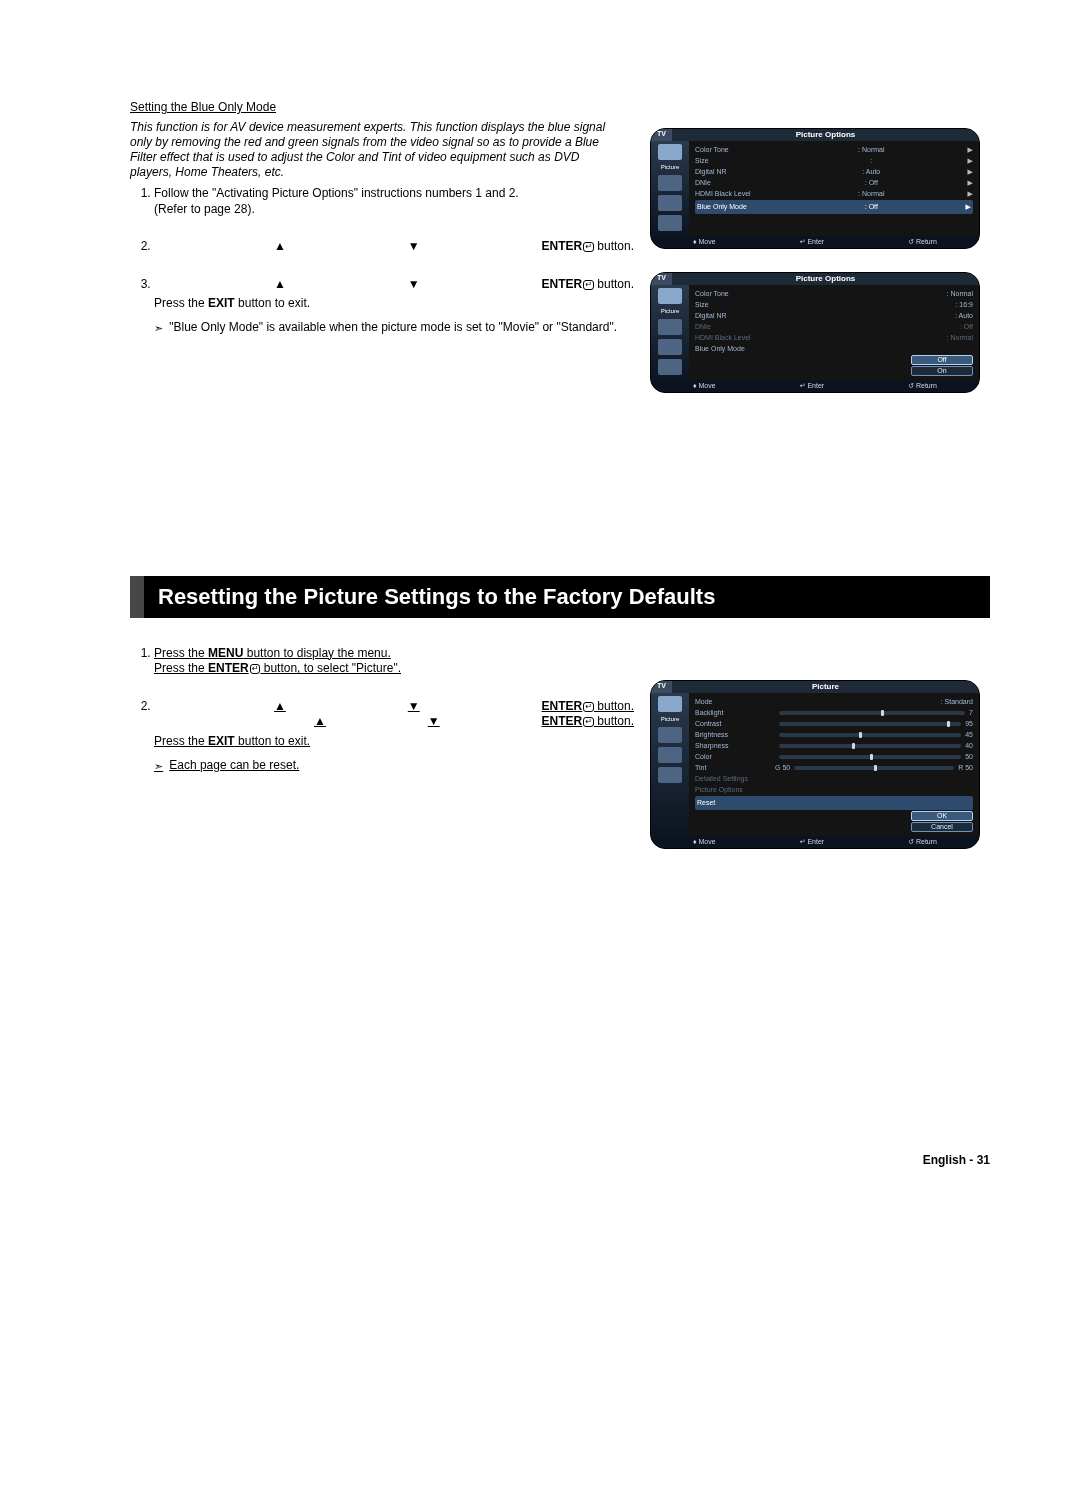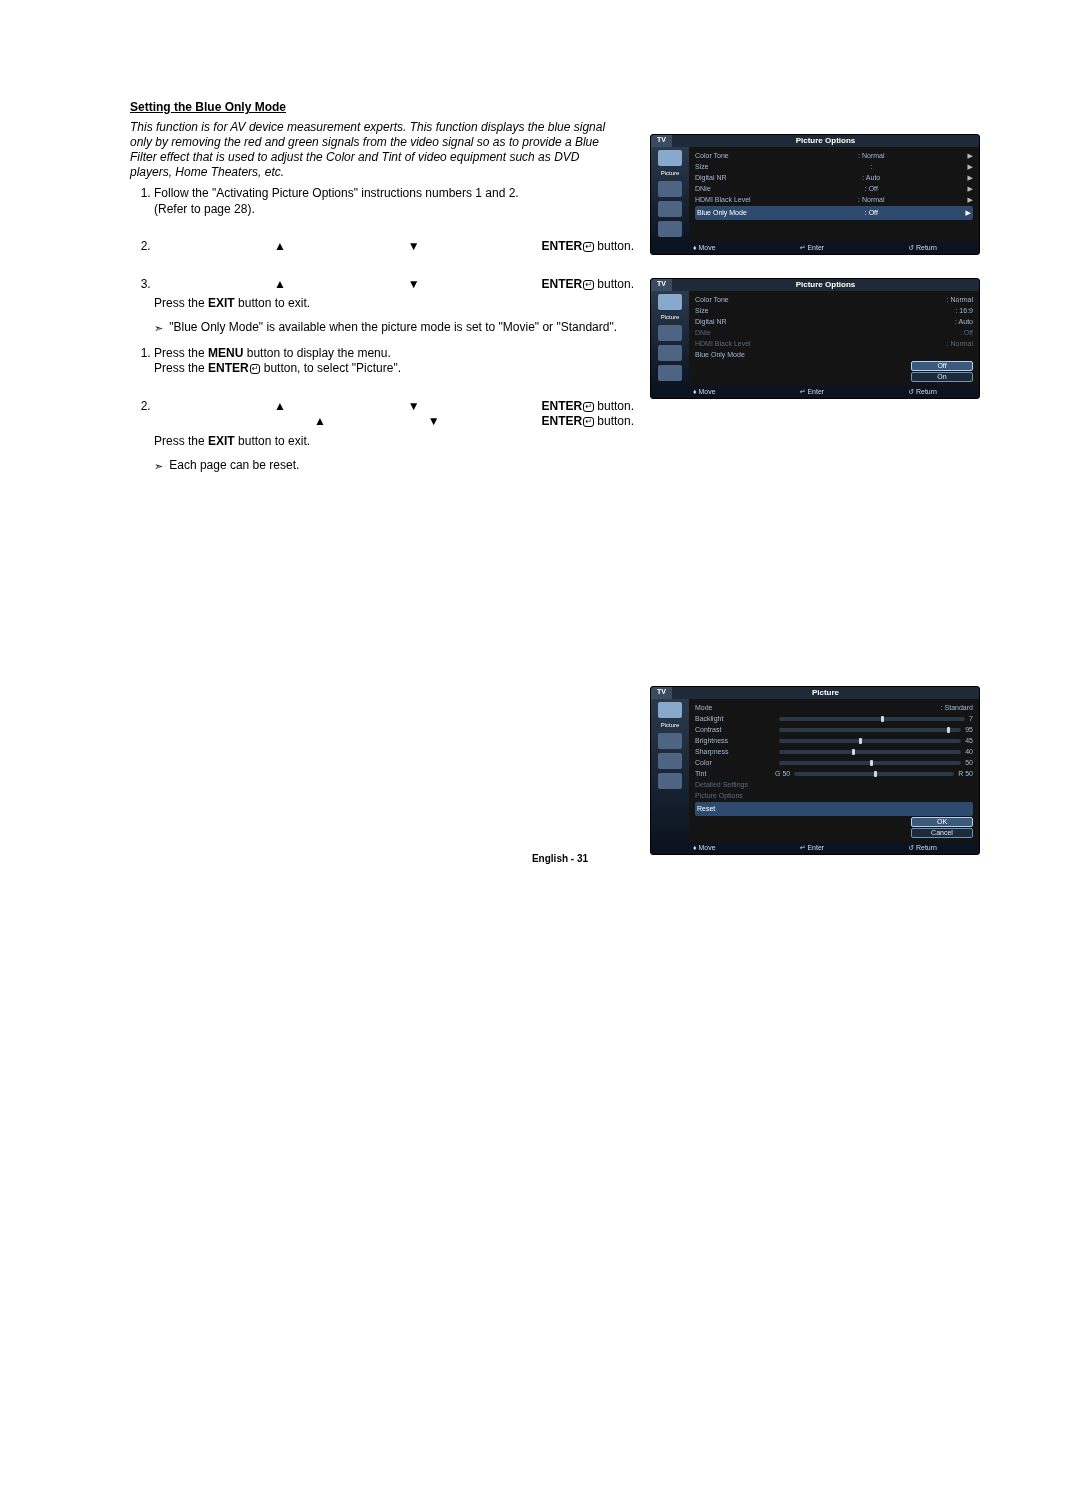--- a/index.html
+++ b/index.html
@@ -10,21 +10,21 @@
     color: #000;
     width: 1080px;
   }
   .page {
     padding: 100px 90px 40px 130px;
     box-sizing: border-box;
     position: relative;
     min-height: 1488px;
   }
   .section-heading {
-    font-weight: bold;
+    font-weight: normal;
     text-decoration: underline;
     margin: 0 0 6px 0;
   }
   .intro-block {
     max-width: 490px;
     line-height: 1.25;
     font-style: italic;
   }
   .ol-list {
     list-style: decimal;
@@ -65,24 +65,23 @@
   }
   .aside.aside-1 { top: 128px; }
   .aside.aside-2 { top: 272px; }
   .aside.aside-3 { top: 680px; }
 
   .osd {
     background: #121212;
     border: 1px solid #000;
     color: #cfcfcf;
     font-size: 8px;
-    border-radius: 3px;
+    border-radius: 15px;
     overflow: hidden;
     line-height: 1.2;
-    margin-top: 6px;
   }
   .osd-header {
     display: flex;
     height: 12px;
   }
   .osd-header .tab {
     background: #3c4b60;
     color: #fff;
     font-weight: bold;
     padding: 1px 6px;
@@ -194,22 +193,22 @@
     background: #000;
     color: #fff;
     font-size: 22px;
     font-weight: bold;
     padding: 8px 14px;
     border-left: 14px solid #474747;
     box-sizing: border-box;
   }
 
   .page-footer {
-    text-align: center;
-    font-size: 10px;
+    text-align: right;
+    font-size: 12px;
     font-weight: bold;
     margin-top: 380px;
   }
   .enter-glyph {
     display: inline-block;
     border: 1px solid #000;
     border-radius: 3px;
     font-size: 8px;
     line-height: 8px;
     padding: 0 1px;
@@ -361,22 +360,23 @@
           </div>
       </div>
       <div class="osd-footer">
         <span>♦ <span>Move</span></span>
         <span>↵ <span>Enter</span></span>
         <span>↺ <span>Return</span></span>
       </div>
     </div>
   </div>
 
-
-  <ol class="ol-list" style="margin-top:10px;">
+  <div class="title-bar">Resetting the Picture Settings to the Factory Defaults</div>
+
+  <ol class="ol-list" style="margin-top:28px;text-decoration:underline;">
     <li>
       <span>Press the </span><span class="bold">MENU</span><span> button to display the menu.</span><br>
       <span>Press the </span><span class="bold">ENTER</span><span class="enter-glyph">↵</span><span> button, to select "Picture".</span>
     </li>
     <li>
       <div class="enter-btn-row">
         <span style="margin-left:120px;">▲</span>
         <span>▼</span>
         <span>
           <span class="bold">ENTER</span><span class="enter-glyph">↵</span><span> button.</span>

